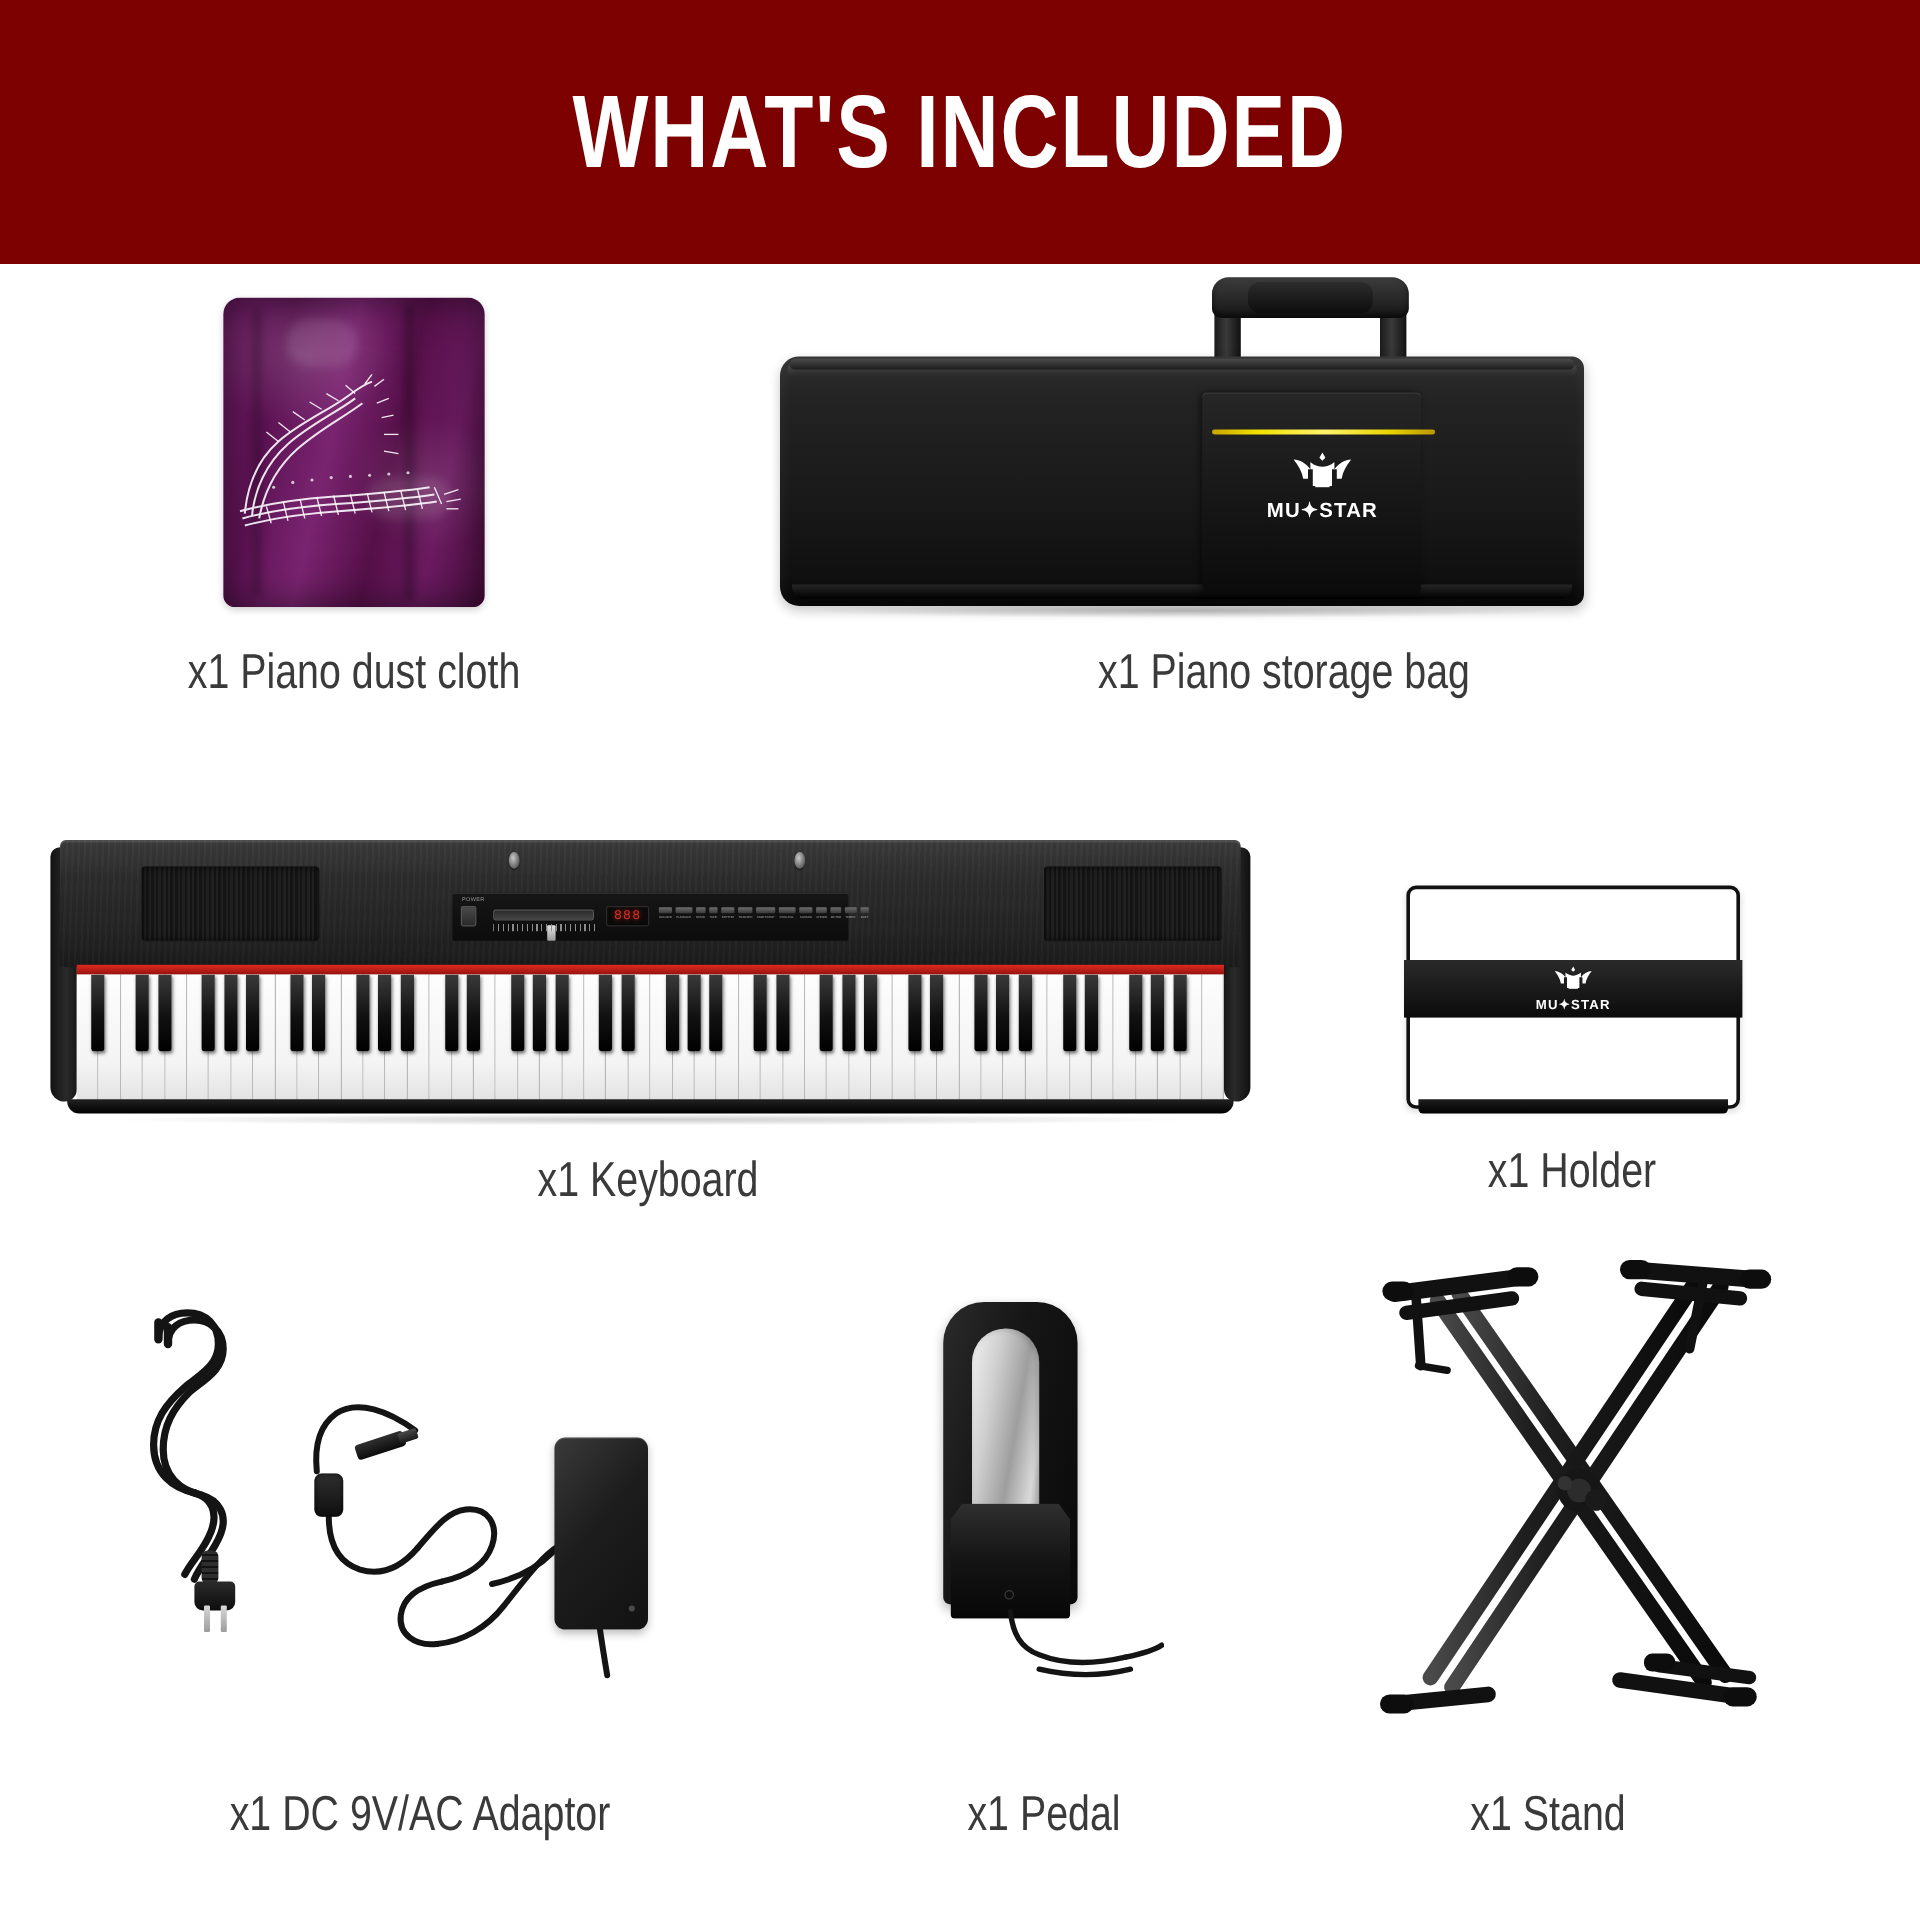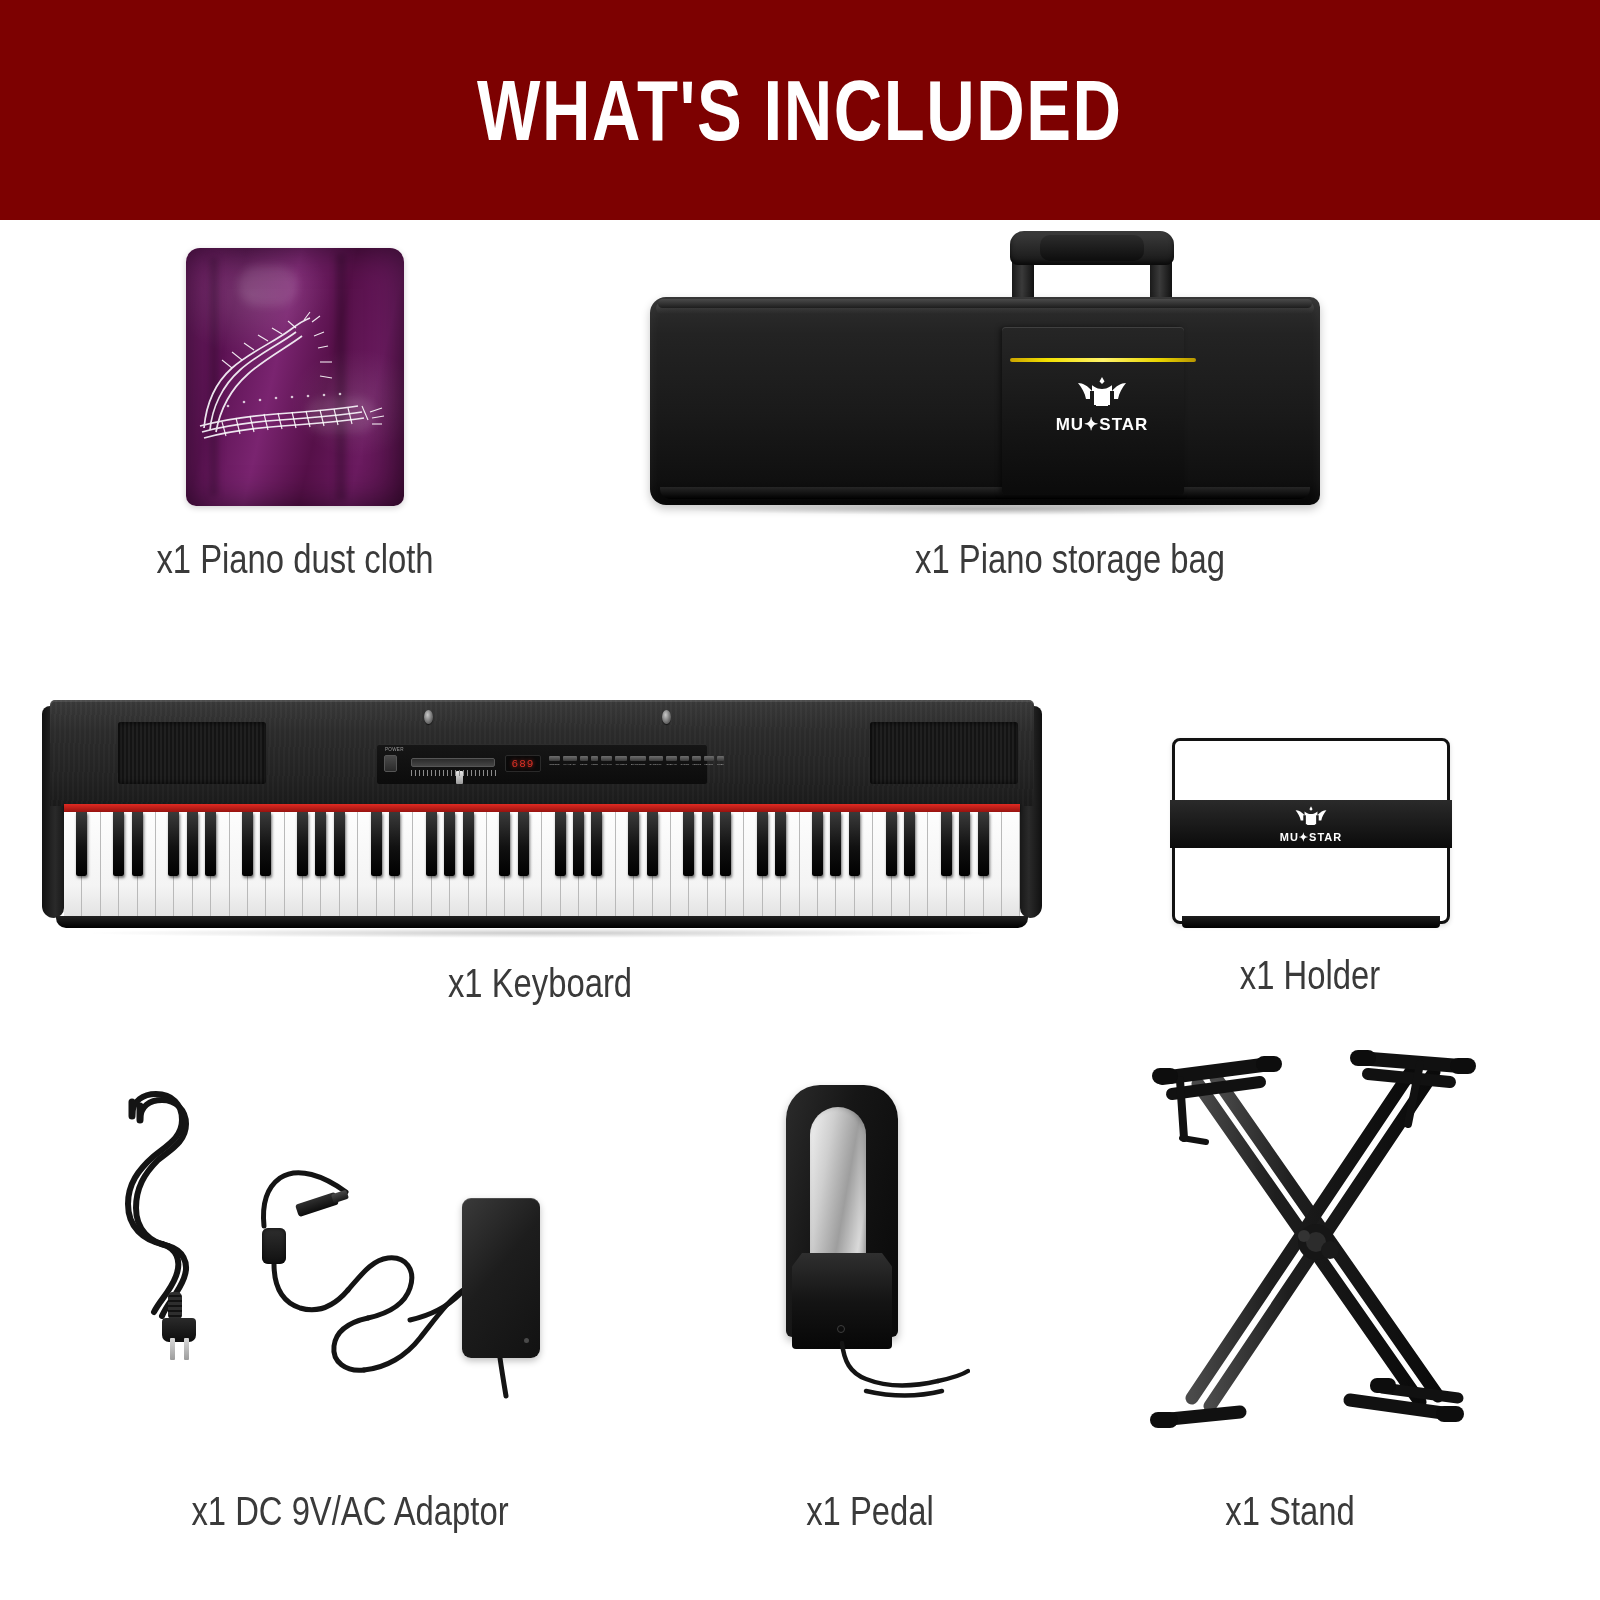--- a/index.html
+++ b/index.html
@@ -449,21 +449,21 @@
   <div class="kb-screw" style="left:620px;"></div>
 
   <div class="panel">
     <div class="panel-power-label">POWER</div>
     <div class="panel-power-btn"></div>
     <div class="panel-slider-track">
       <div class="panel-slider-knob"></div>
     </div>
     <div class="panel-slider-scale"></div>
     <div class="panel-led">
-      <span>689</span>
+      <span>888</span>
     </div>
     <div class="panel-btns">
       <div class="panel-btn">
           <i></i>
           <em>RECORD</em>
         </div>
       <div class="panel-btn">
           <i></i>
           <em>PLAYBACK</em>
         </div>

